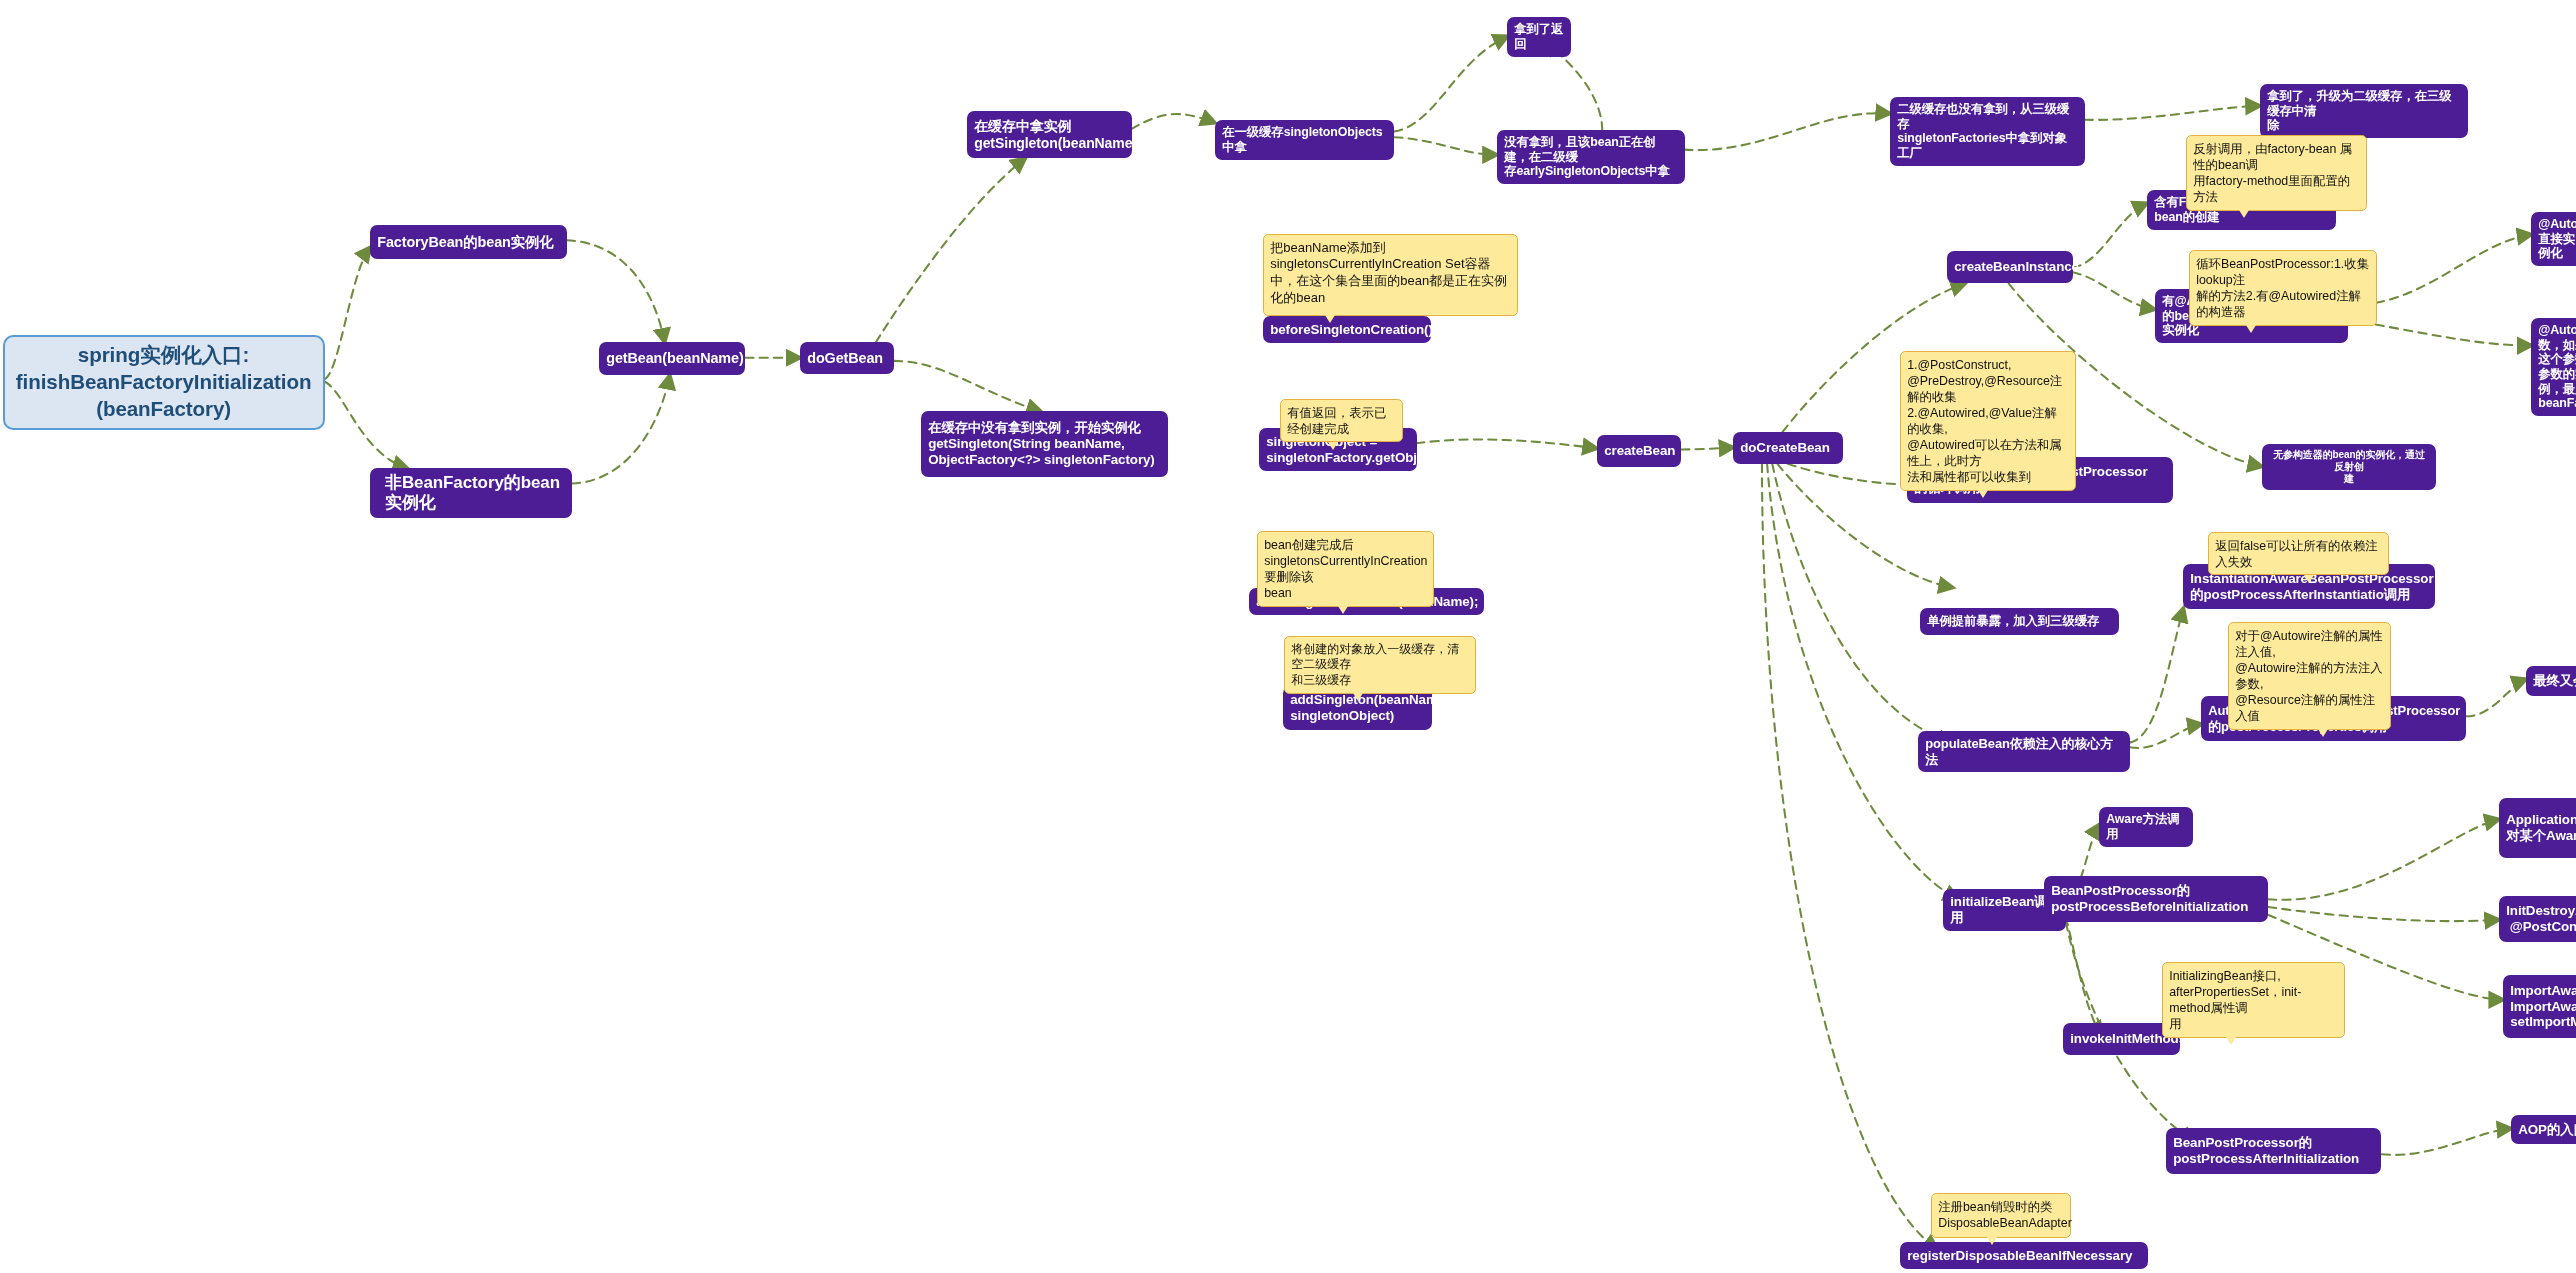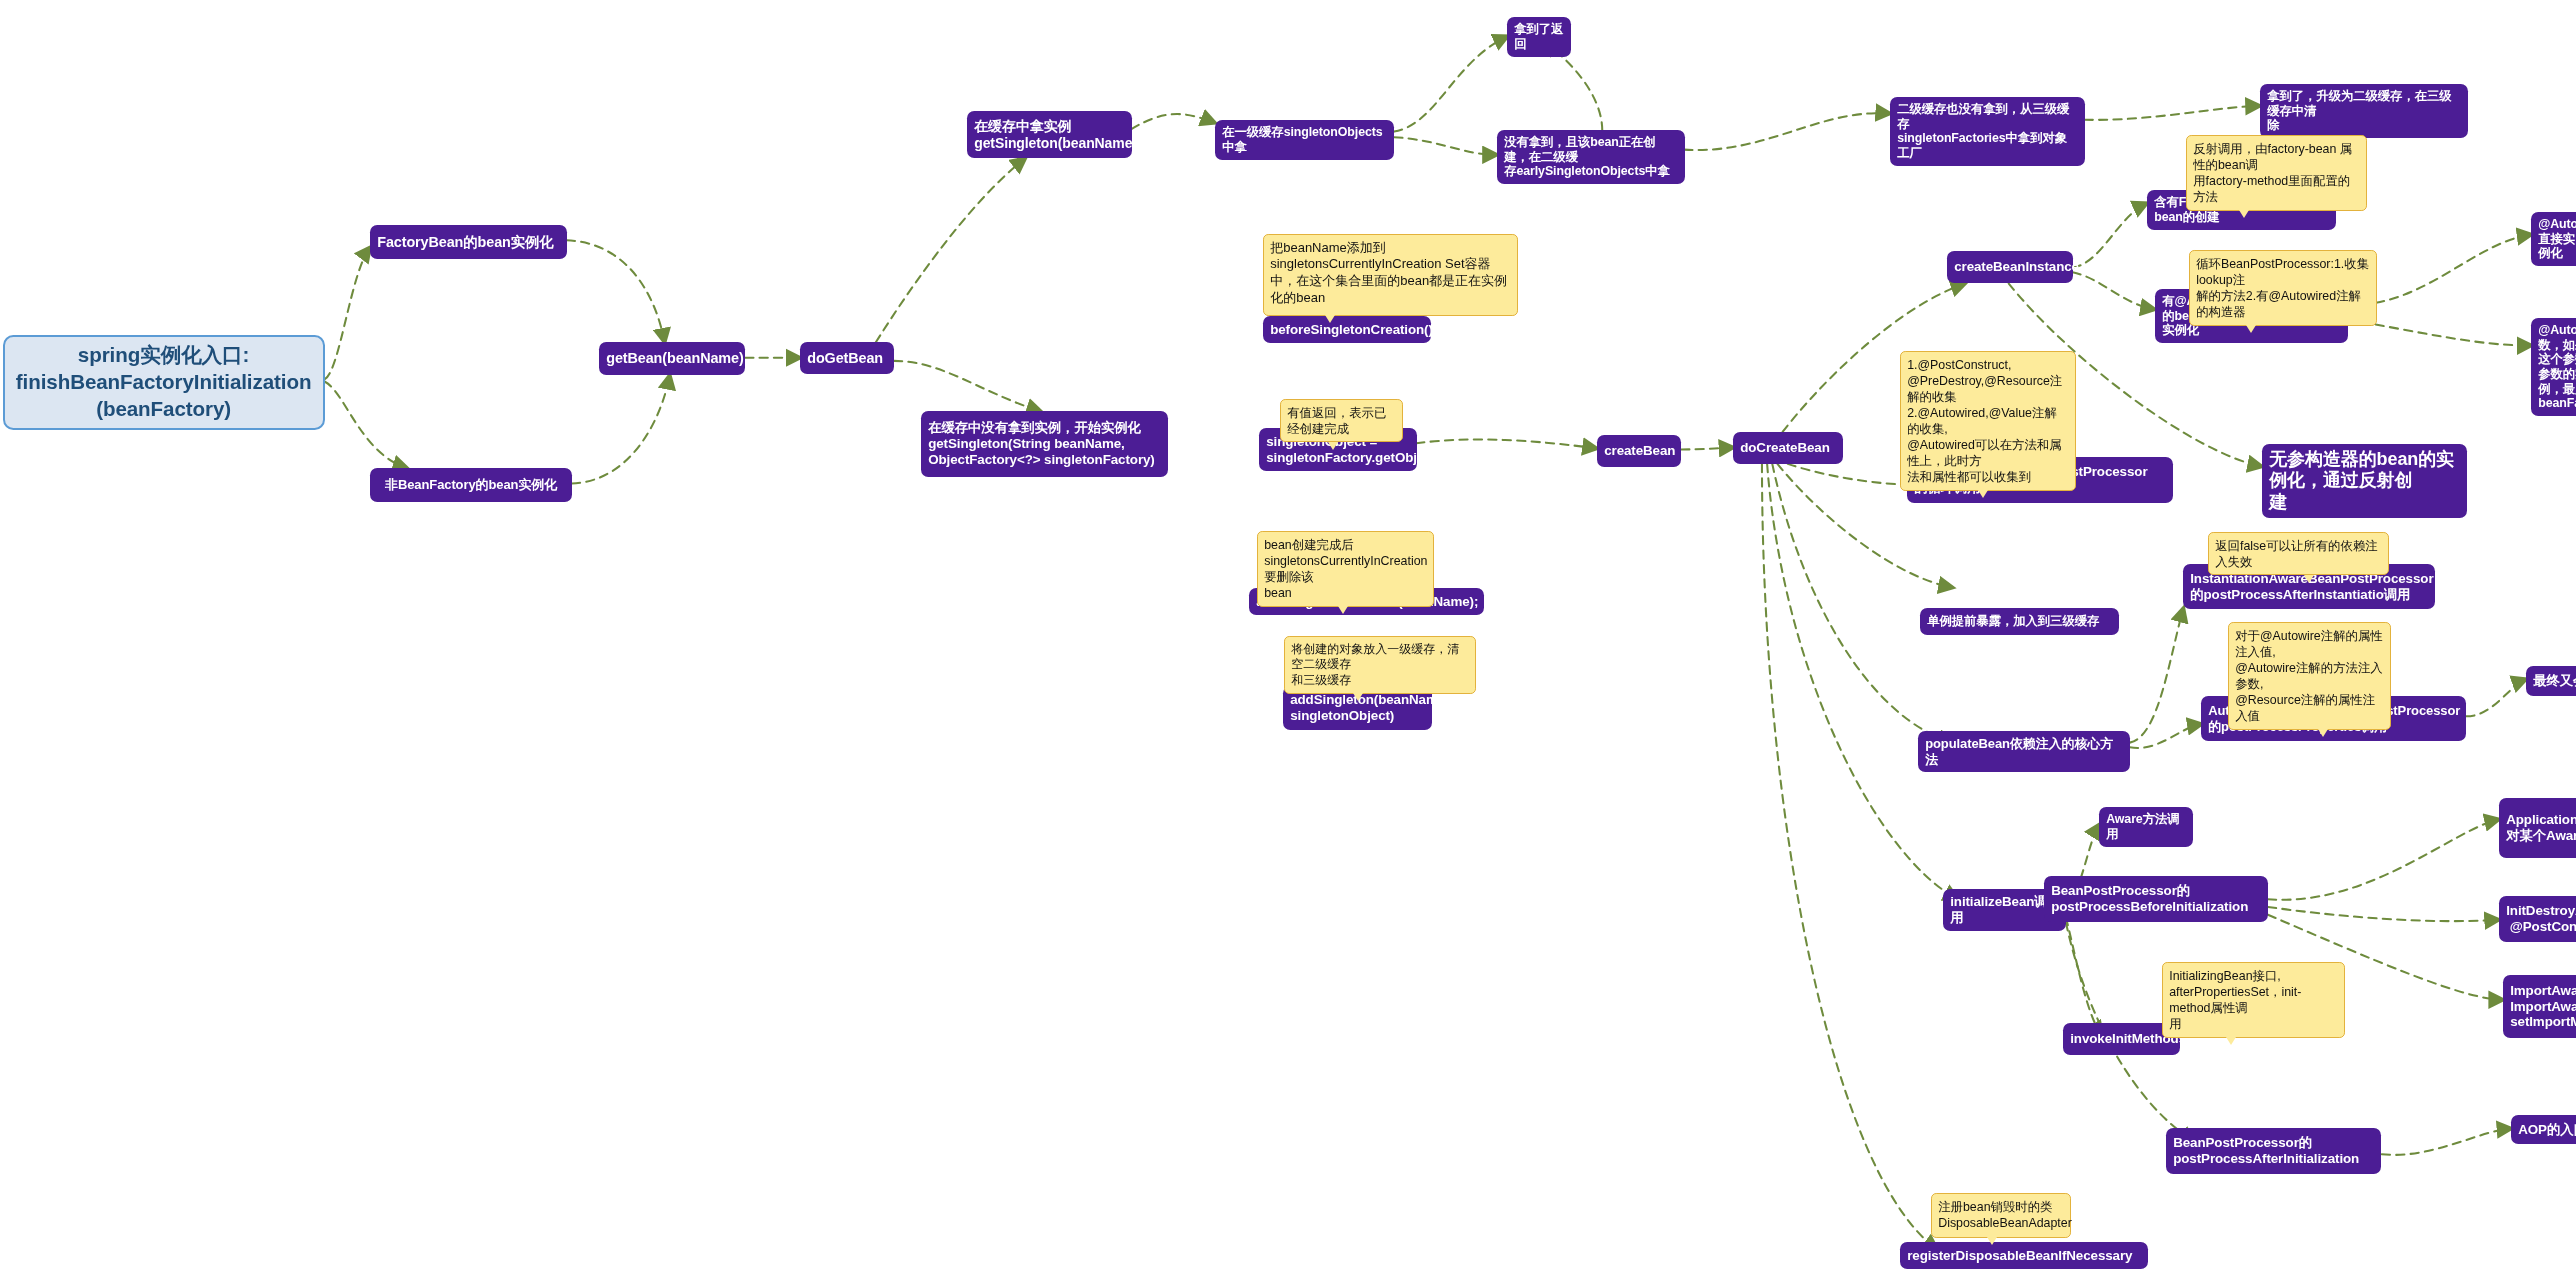--- a/index.html
+++ b/index.html
@@ -127,21 +127,21 @@
         <path d="M4402,1760 C4620,1790 4770,1790 4850,1785" marker-end="url(#arrow)"></path>
         <path d="M4402,1775 C4600,1860 4780,1940 4858,1940" marker-end="url(#arrow)"></path>
         <path d="M4623,2240 C4720,2250 4810,2195 4874,2190" marker-end="url(#arrow)"></path>
       </g>
   </svg>
   <div id="node-layer">
       <div class="node root" style="left: 2.6px; top: 335px; width: 322px; min-height: 89px; font-size: 20.6px;">spring实例化入口:
 finishBeanFactoryInitialization
 (beanFactory)</div>
       <div class="node" style="left: 370px; top: 225px; width: 197px; min-height: 34px; font-size: 14.4px;">FactoryBean的bean实例化</div>
-      <div class="node" style="left: 370px; top: 468px; width: 202px; min-height: 34px; font-size: 13px; padding-left: 15px;">非BeanFactory的bean实例化</div>
+      <div class="node" style="left: 370px; top: 468px; width: 202px; min-height: 34px; font-size: 17px; padding-left: 15px;">非BeanFactory的bean实例化</div>
       <div class="node" style="left: 599px; top: 342px; width: 146px; min-height: 33px; font-size: 14.4px;">getBean(beanName)</div>
       <div class="node" style="left: 800px; top: 342px; width: 94px; min-height: 32px; font-size: 14.4px;">doGetBean</div>
       <div class="node" style="left: 967px; top: 111px; width: 165px; min-height: 47px; font-size: 14px;">在缓存中拿实例
 getSingleton(beanName)</div>
       <div class="node" style="left: 1215px; top: 120px; width: 179px; min-height: 27px; font-size: 12.4px;">在一级缓存singletonObjects中拿</div>
       <div class="node" style="left: 1507px; top: 17px; width: 64px; min-height: 25px; font-size: 12.4px;">拿到了返回</div>
       <div class="node" style="left: 1497px; top: 130px; width: 188px; min-height: 44px; font-size: 12.4px;">没有拿到，且该bean正在创建，在二级缓
 存earlySingletonObjects中拿</div>
       <div class="node" style="left: 1890px; top: 97px; width: 195px; min-height: 44px; font-size: 12.4px;">二级缓存也没有拿到，从三级缓存
 singletonFactories中拿到对象工厂</div>
@@ -149,21 +149,21 @@
 除</div>
       <div class="node" style="left: 2147px; top: 190px; width: 189px; min-height: 27px; font-size: 12.4px;">含有FactoryMethod属性的bean的创建</div>
       <div class="node" style="left: 1947px; top: 251px; width: 126px; min-height: 32px; font-size: 13.4px;">createBeanInstance</div>
       <div class="node" style="left: 2155px; top: 289px; width: 193px; min-height: 44px; font-size: 12.4px;">有@Autowired注解的构造函数的bean的
 实例化</div>
       <div class="node" style="left: 2531px; top: 212px; width: 206px; min-height: 44px; font-size: 12.4px;">@Autowired注解的构造器无参数直接实
 例化</div>
       <div class="node" style="left: 2531px; top: 318px; width: 206px; min-height: 62px; font-size: 12.4px;">@Autowired注解的构造器有参数，如果
 这个参数是个引用类型，会拿到该参数的实
 例，最后会调到beanFactory.getBean</div>
-      <div class="node" style="left: 2262px; top: 444px; width: 205px; min-height: 44px; font-size: 18px;">无参构造器的bean的实例化，通过反射创
+      <div class="node" style="left: 2262px; top: 444px; width: 174px; min-height: 44px; font-size: 10px; text-align: center;">无参构造器的bean的实例化，通过反射创
 建</div>
       <div class="node" style="left: 1597px; top: 435px; width: 84px; min-height: 32px; font-size: 13.4px;">createBean</div>
       <div class="node" style="left: 1733px; top: 432px; width: 110px; min-height: 32px; font-size: 13.4px;">doCreateBean</div>
       <div class="node" style="left: 1907px; top: 457px; width: 266px; min-height: 46px; font-size: 13.4px;">MergedBeanDefinitionPostProcessor
 的循环调用</div>
       <div class="node" style="left: 1920px; top: 575px; width: 199px; min-height: 27px; font-size: 12.4px; margin-top: 33px;">单例提前暴露，加入到三级缓存</div>
       <div class="node" style="left: 2183px; top: 564px; width: 252px; min-height: 45px; font-size: 13.4px;">InstantiationAwareBeanPostProcessor
 的postProcessAfterInstantiatio调用</div>
       <div class="node" style="left: 1918px; top: 731px; width: 212px; min-height: 29px; font-size: 13px;">populateBean依赖注入的核心方法</div>
       <div class="node" style="left: 2201px; top: 696px; width: 265px; min-height: 45px; font-size: 13px;">AutowiredAnnotationBeanPostProcessor

